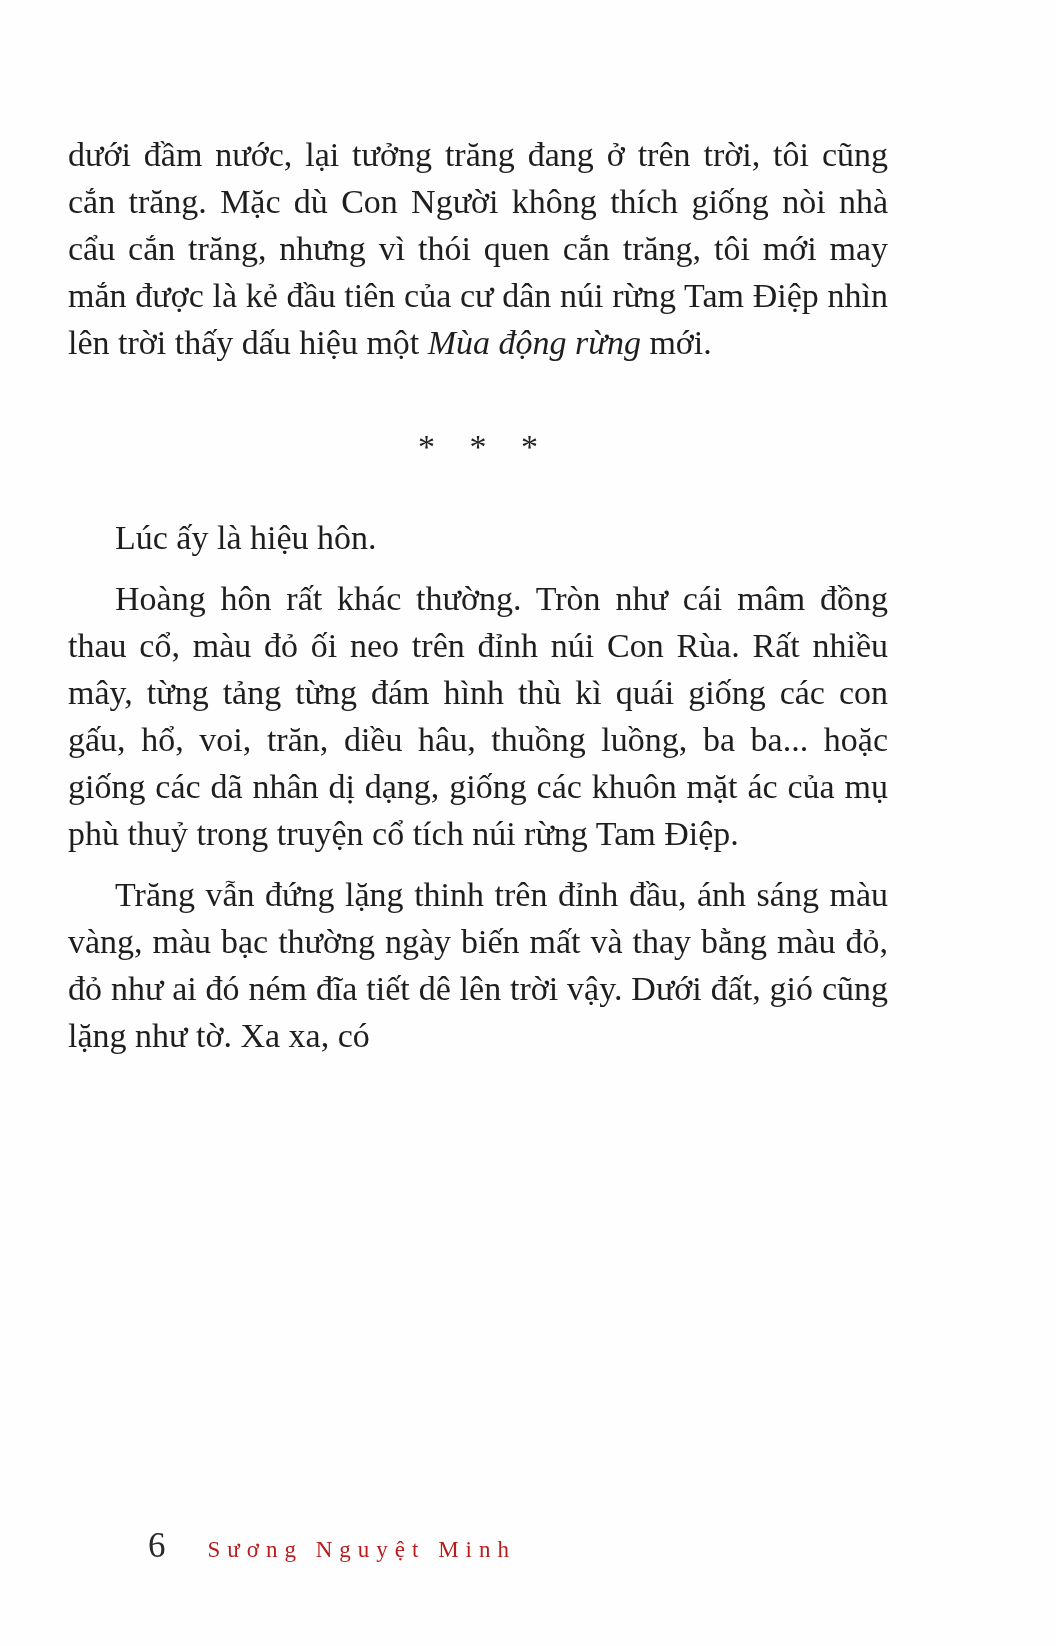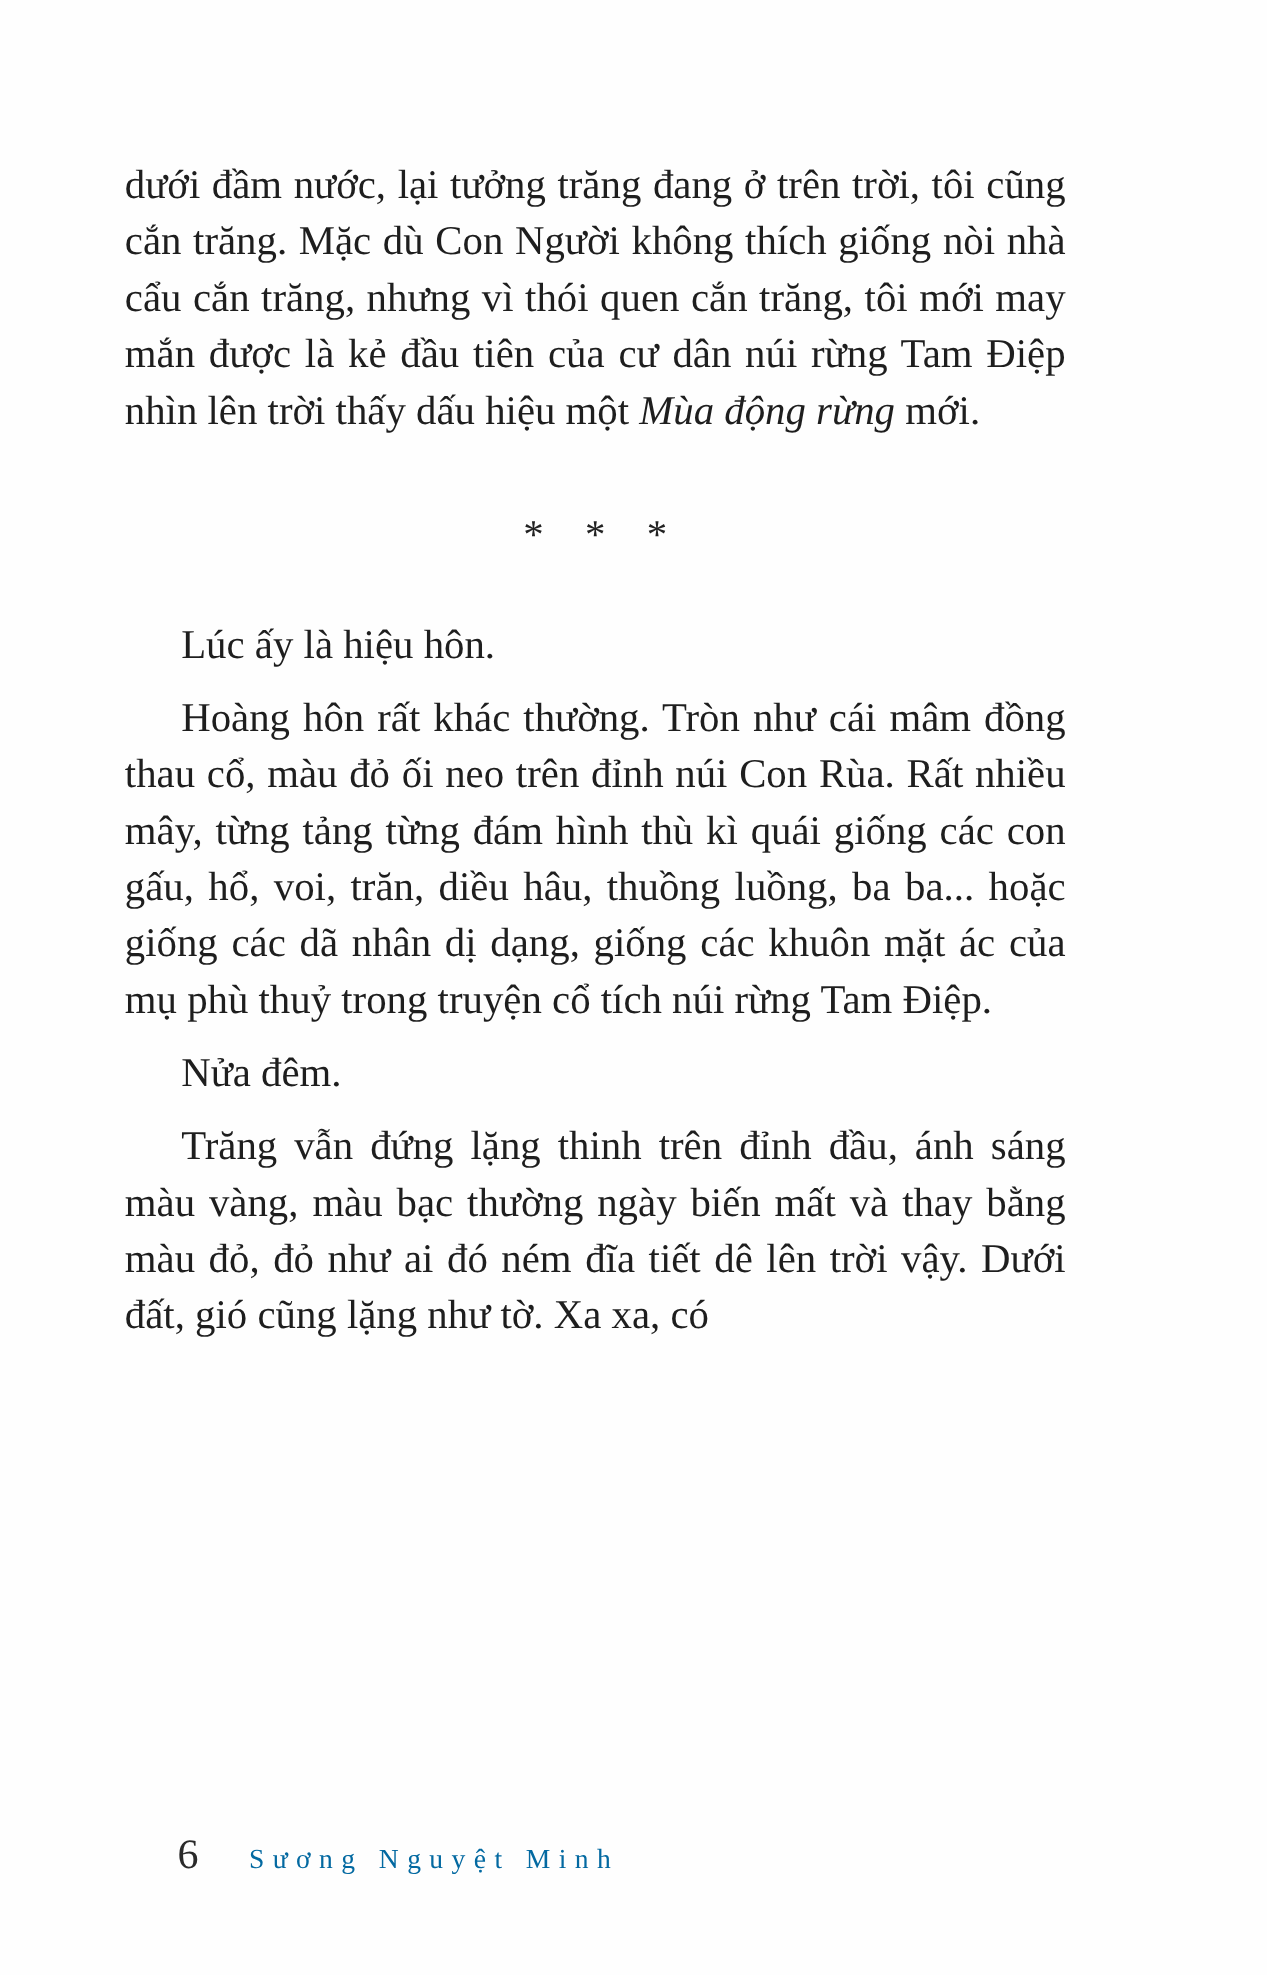--- a/index.html
+++ b/index.html
@@ -13,21 +13,21 @@
     overflow: hidden;
   }
   .page {
     position: relative;
     box-sizing: border-box;
     width: 1056px;
     height: 1646px;
     background: #fefefe;
     font-family: "Liberation Serif", "DejaVu Serif", serif;
     color: #1e1e1e;
-    padding: 131px 168px 0 104px;
+    padding: 131px 168px 0 68px;
   }
   .body-text p {
     margin: 0 0 14px 0;
     font-size: 34px;
     line-height: 47px;
     text-align: justify;
     text-justify: inter-word;
   }
   .body-text p.indent {
     text-indent: 47px;
@@ -53,40 +53,39 @@
   }
   .footer .page-number {
     font-size: 35px;
     line-height: 40px;
     color: #2a2a2a;
   }
   .footer .author {
     font-size: 23px;
     line-height: 40px;
     letter-spacing: 7px;
-    color: #0369a1;
+    color: #b91c1c;
   }
 </style>
 </head>
 <body>
 
 <div class="page">
 
   <div class="body-text">
 
     <p><span>dưới đầm nước, lại tưởng trăng đang ở trên trời, tôi cũng cắn trăng. Mặc dù Con Người không thích giống nòi nhà cẩu cắn trăng, nhưng vì thói quen cắn trăng, tôi mới may mắn được là kẻ đầu tiên của cư dân núi rừng Tam Điệp nhìn lên trời thấy dấu hiệu một </span><span class="italic-title">Mùa động rừng</span><span> mới.</span></p>
 
     <div class="separator">* * *</div>
 
     <p class="indent">Lúc ấy là hiệu hôn.</p>
 
     <p class="indent">Hoàng hôn rất khác thường. Tròn như cái mâm đồng thau cổ, màu đỏ ối neo trên đỉnh núi Con Rùa. Rất nhiều mây, từng tảng từng đám hình thù kì quái giống các con gấu, hổ, voi, trăn, diều hâu, thuồng luồng, ba ba... hoặc giống các dã nhân dị dạng, giống các khuôn mặt ác của mụ phù thuỷ trong truyện cổ tích núi rừng Tam Điệp.</p>
 
 
-    <p class="indent">Nửa đêm.</p>
 
     <p class="indent">Trăng vẫn đứng lặng thinh trên đỉnh đầu, ánh sáng màu vàng, màu bạc thường ngày biến mất và thay bằng màu đỏ, đỏ như ai đó ném đĩa tiết dê lên trời vậy. Dưới đất, gió cũng lặng như tờ. Xa xa, có</p>
 
   </div>
 
   <div class="footer">
     <span class="page-number">6</span>
     <span class="author">Sương Nguyệt Minh</span>
   </div>
 

